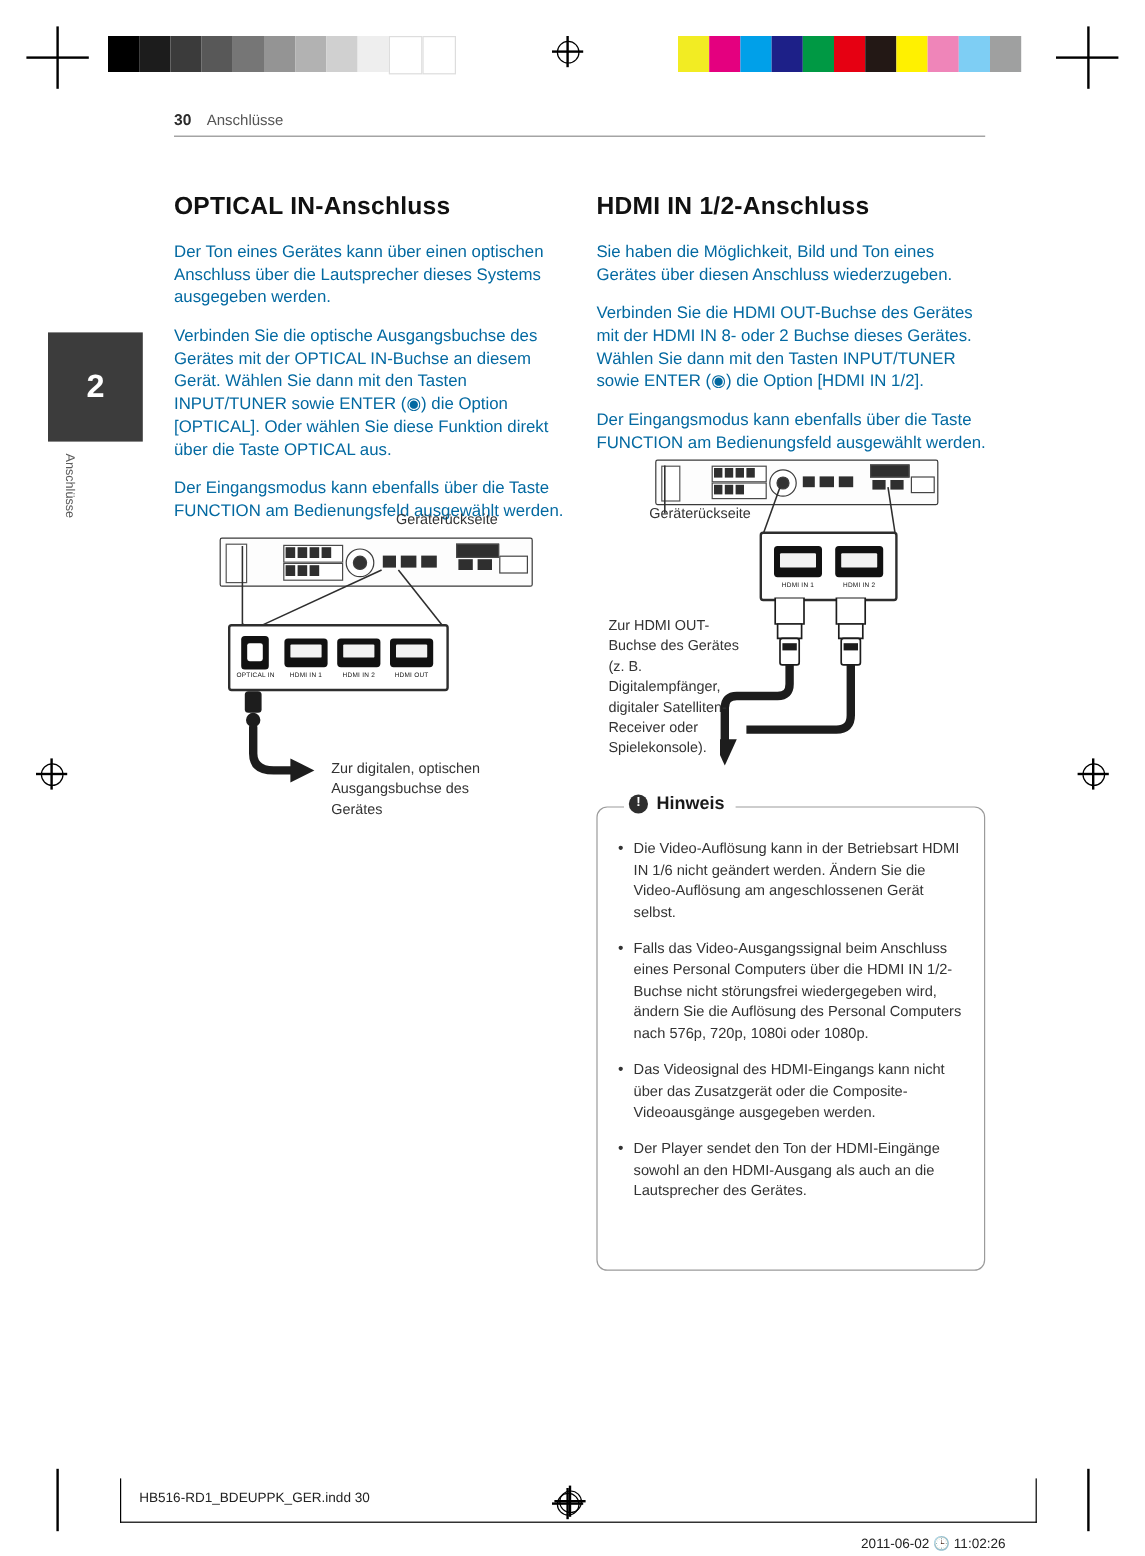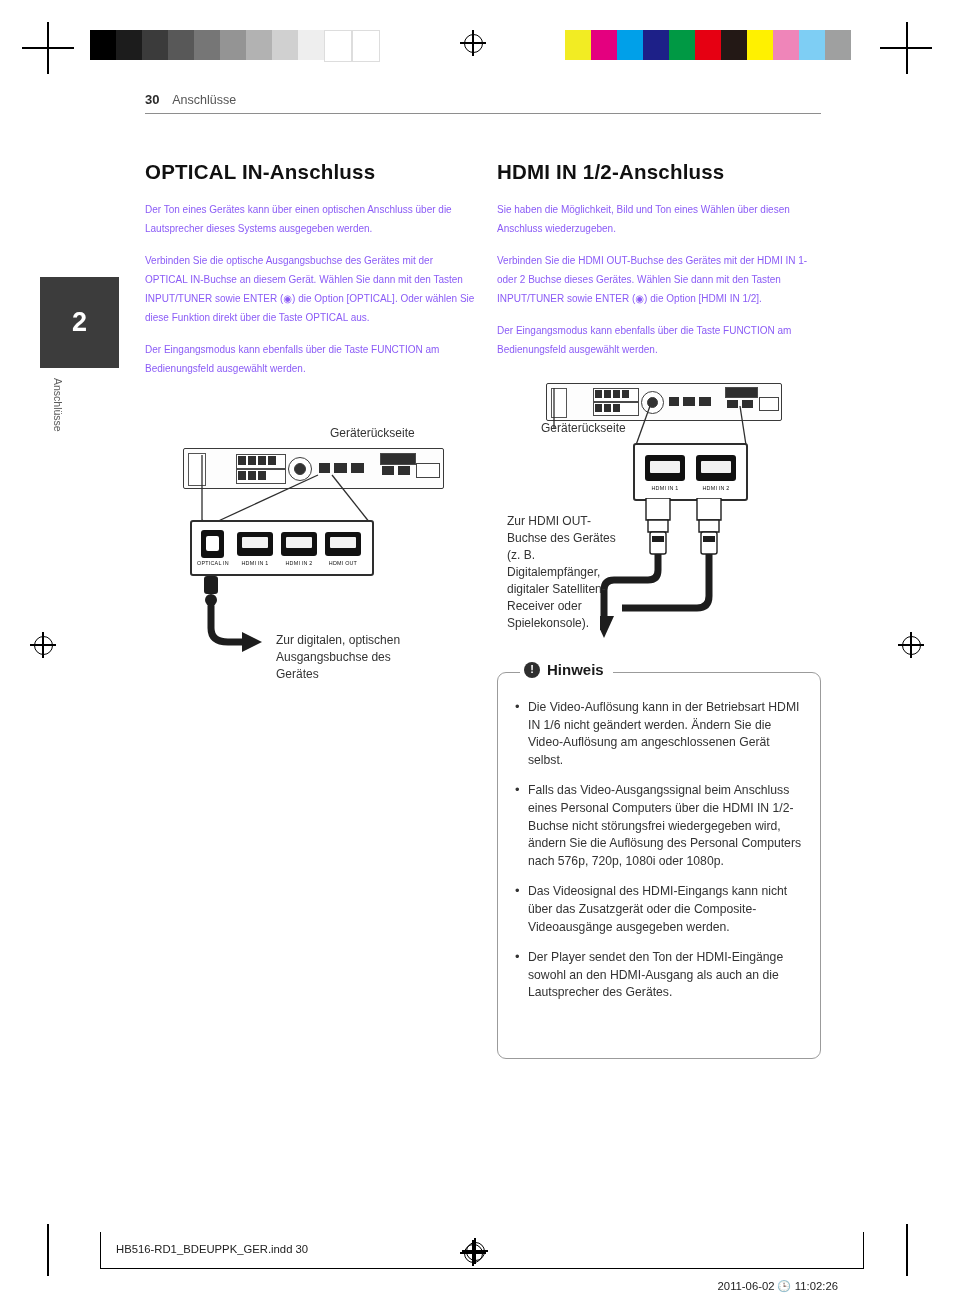--- a/index.html
+++ b/index.html
@@ -54,21 +54,21 @@
   
   .col { position:absolute; width:330px; }
   .col-left { left:145px; top:160px; }
   .col-right { left:497px; top:160px; }
 
   h2.sec-title {
     font-size:20.5px; font-weight:bold; letter-spacing:0.2px;
     margin:0 0 16px 0; color:#111;
   }
   p.body {
-    font-size:10px; line-height:19px; color:#8b5cf6;
+    font-size:14px; line-height:19px; color:#0369a1;
     margin:0 0 13px 0;
   }
 
   .caption-abs { position:absolute; font-size:12px; color:#333; line-height:17px;}
 
   
   .device {
     position:absolute;
     border:1.6px solid #3a3a3a;
     background:#fdfdfd;
@@ -240,22 +240,22 @@
   <rect x="14" y="6" width="14" height="18" rx="3" fill="#1d1d1d"></rect>
   <circle cx="21" cy="30" r="6" fill="#1d1d1d"></circle>
   <path d="M21 36 L21 58 Q21 72 38 72 L54 72" stroke="#1d1d1d" stroke-width="7" fill="none" stroke-linecap="round"></path>
   <polygon points="52,62 72,72 52,82" fill="#1d1d1d"></polygon>
 </svg>
 
 <div class="caption-abs" style="left:276px;top:632px;width:130px;">Zur digitalen, optischen Ausgangsbuchse des Gerätes</div>
 
 <div class="col col-right">
   <h2 class="sec-title">HDMI IN 1/2-Anschluss</h2>
-  <p class="body">Sie haben die Möglichkeit, Bild und Ton eines Wählen über diesen Anschluss wiederzugeben.</p>
-  <p class="body">Verbinden Sie die HDMI OUT-Buchse des Gerätes mit der HDMI IN 1- oder 2 Buchse dieses Gerätes. Wählen Sie dann mit den Tasten INPUT/TUNER sowie ENTER (◉) die Option [HDMI IN 1/2].</p>
+  <p class="body">Sie haben die Möglichkeit, Bild und Ton eines Gerätes über diesen Anschluss wiederzugeben.</p>
+  <p class="body">Verbinden Sie die HDMI OUT-Buchse des Gerätes mit der HDMI IN 8- oder 2 Buchse dieses Gerätes. Wählen Sie dann mit den Tasten INPUT/TUNER sowie ENTER (◉) die Option [HDMI IN 1/2].</p>
   <p class="body">Der Eingangsmodus kann ebenfalls über die Taste FUNCTION am Bedienungsfeld ausgewählt werden.</p>
 </div>
 
 <div class="device" style="left:546px;top:383px;width:234px;height:36px;">
   <div class="dev-blk" style="left:4px;top:4px;width:14px;height:28px;background:#fff;border:1px solid #555;"></div>
   <div class="dev-out" style="left:46px;top:4px;width:44px;height:12px;"></div>
   <div class="dev-blk" style="left:48px;top:6px;width:7px;height:8px;"></div>
   <div class="dev-blk" style="left:57px;top:6px;width:7px;height:8px;"></div>
   <div class="dev-blk" style="left:66px;top:6px;width:7px;height:8px;"></div>
   <div class="dev-blk" style="left:75px;top:6px;width:7px;height:8px;"></div>

